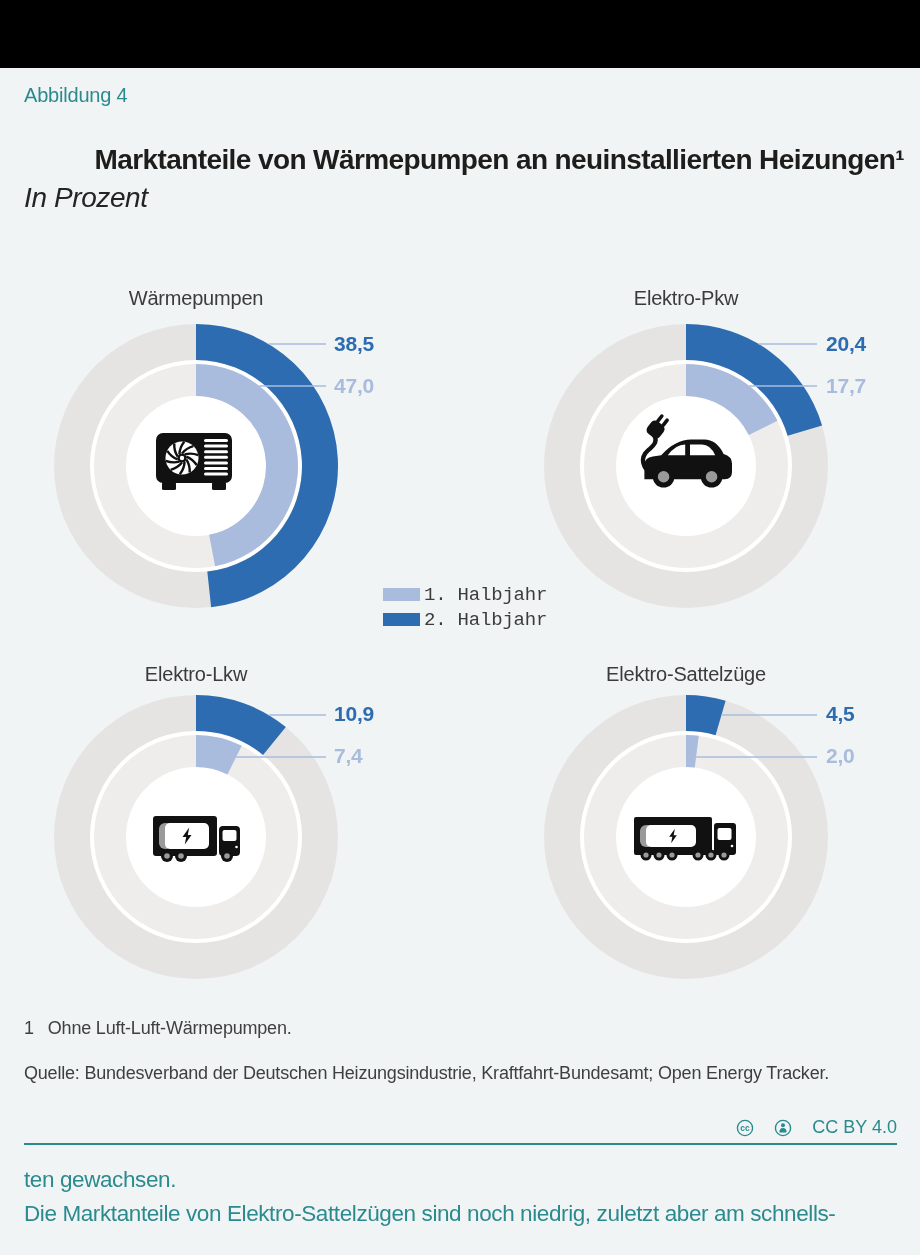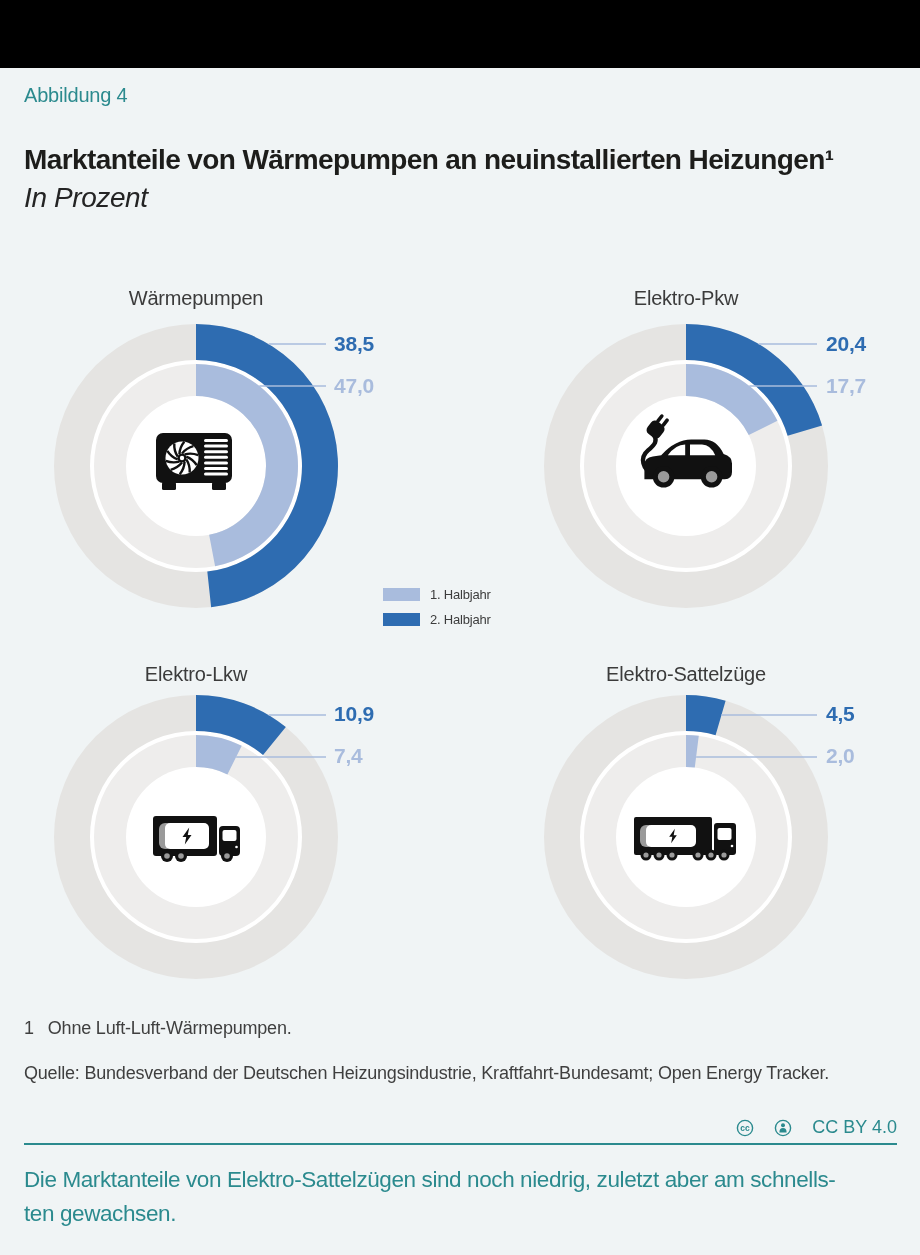--- a/index.html
+++ b/index.html
@@ -16,21 +16,21 @@
   *{margin:0;padding:0;box-sizing:border-box;}
   html,body{width:920px;height:1255px;overflow:hidden;}
   body{
     background:var(--background);
     font-family:"Liberation Sans","DejaVu Sans",sans-serif;
     position:relative;
   }
   .top-bar{position:absolute;left:0;top:0;width:920px;height:68px;background:#000;}
   .figure-label{position:absolute;left:24px;top:84px;font-size:20px;color:var(--accent-teal);letter-spacing:-0.2px;}
   .title-block{position:absolute;left:24px;top:141px;width:880px;color:var(--title-text);}
-  .title-line{font-size:28px;font-weight:bold;line-height:38px;letter-spacing:-0.6px;}
+  .title-line{font-size:28px;font-weight:bold;line-height:38px;letter-spacing:-0.6px;text-align:right;}
   .subtitle{font-size:28px;font-weight:normal;line-height:38px;letter-spacing:-0.4px;color:#242424;font-style:italic;}
 
   .chart-cell{position:absolute;width:460px;height:360px;}
   .cell-1{left:0;top:280px;}
   .cell-2{left:460px;top:280px;}
   .cell-3{left:0;top:650px;}
   .cell-4{left:460px;top:650px;}
   .chart-title{position:absolute;top:7px;width:300px;text-align:center;font-size:20px;color:#3b3b3b;letter-spacing:-0.2px;}
   .row2 .chart-title{top:13px;}
   .col-left .chart-title{left:46px;}
@@ -40,21 +40,21 @@
   .val-dark{top:52px;color:var(--dark-blue);}
   .val-light{top:94px;color:var(--light-blue);}
   .col-left .val{left:334px;}
   .col-right .val{left:366px;}
 
   .legend{position:absolute;left:383px;top:582px;z-index:5;}
   .legend-row{display:flex;align-items:center;height:25px;}
   .swatch{width:37px;height:13px;display:inline-block;}
   .sw-light{background:var(--light-blue);}
   .sw-dark{background:var(--dark-blue);}
-  .legend-label{margin-left:10px;font-size:13px;color:var(--body-text);letter-spacing:-0.2px;}
+  .legend-label{margin-left:4px;font-size:19px;color:var(--body-text);letter-spacing:-0.2px;font-family:Liberation Mono, monospace;}
 
   .footnote{position:absolute;left:24px;top:1018px;font-size:18px;color:#3f3f3f;letter-spacing:-0.2px;}
   .footnote .marker{display:inline-block;margin-right:14px;}
   .source{position:absolute;left:24px;top:1063px;font-size:18px;color:#3f3f3f;letter-spacing:-0.2px;}
   .license{position:absolute;right:23px;top:1117px;display:flex;align-items:center;gap:20px;color:var(--accent-teal);font-size:18px;margin-left:36px;}
   .license svg{display:block;}
   .rule{position:absolute;left:24px;top:1143px;width:873px;height:2px;background:var(--accent-teal);}
   .caption{position:absolute;left:24px;top:1163px;width:890px;font-size:22.5px;line-height:34px;color:var(--accent-teal);letter-spacing:-0.4px;}
   .caption span{display:block;}
 </style>
@@ -236,15 +236,15 @@
     <circle cx="9" cy="9" r="7.6" fill="none" stroke="#2b8a8e" stroke-width="1.4"></circle>
     <circle cx="9" cy="6.2" r="2" fill="#2b8a8e"></circle>
     <path d="M5.4,13.4 Q5.4,9 9,9 Q12.6,9 12.6,13.4 Z" fill="#2b8a8e"></path>
   </svg>
   <span>CC BY 4.0</span>
 </div>
 
 <div class="rule"></div>
 
 <div class="caption">
+  <span>ten gewachsen.</span>
   <span>Die Marktanteile von Elektro-Sattelzügen sind noch niedrig, zuletzt aber am schnells-</span>
-  <span>ten gewachsen.</span>
 </div>
 
 </body></html>

